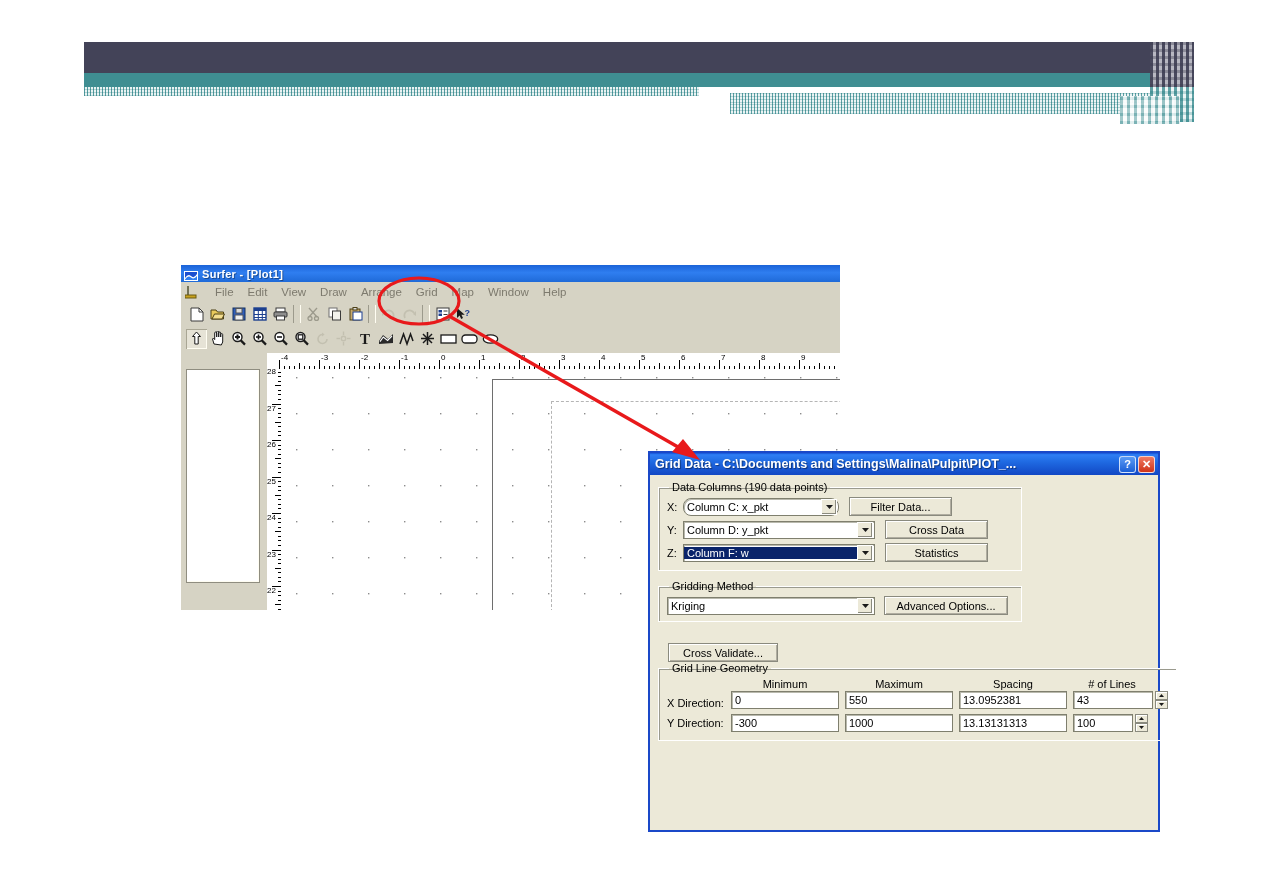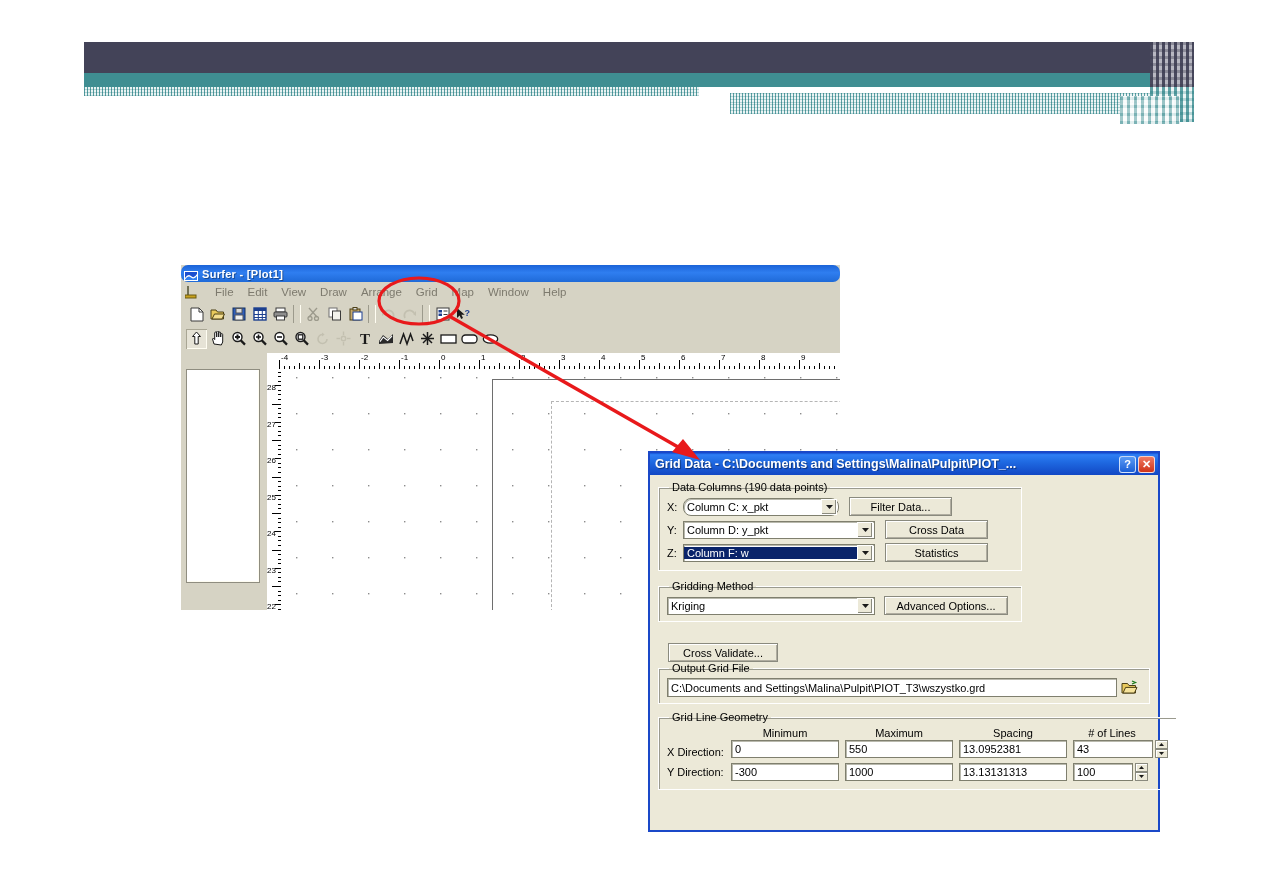--- a/index.html
+++ b/index.html
@@ -70,21 +70,21 @@
 
   
   #surfer-window {
     position: absolute; left: 181px; top: 265px; width: 659px; height: 345px;
     background: #d6d3c4;
     overflow: hidden;
   }
   #surfer-titlebar {
     height: 17px;
     background: linear-gradient(180deg, #1b63d8 0%, #2f7ef0 45%, #1f6ad8 100%);
-    display: flex; align-items: center; padding-left: 3px; border-radius: 7px;
+    display: flex; align-items: center; padding-left: 3px;
   }
   .title-icon { width: 14px; height: 12px; margin-right: 4px; position: relative; }
   #surfer-title {
     color: #ffffff; font-size: 11px; font-weight: bold;
     font-family: "Liberation Sans", sans-serif; letter-spacing: .3px;
     text-shadow: 1px 1px 0 rgba(0,0,0,.35);
   }
   #surfer-menubar {
     height: 20px; background: #d6d3c4; display: flex; align-items: center;
     padding-left: 4px;
@@ -137,21 +137,21 @@
     border: 1px dashed #b5b5b5; border-right: none; border-bottom: none;
   }
   .rtick { position: absolute; bottom: 0; width: 1px; background: #000; }
   .rlabel {
     position: absolute; font-size: 8px; color: #000; top: 0px;
     font-family: "Liberation Sans", sans-serif; line-height: 9px;
   }
   .vtick { position: absolute; right: 0; height: 1px; background: #000; }
   .vlabel {
     position: absolute; font-size: 8px; color: #000; left: 0px;
-    font-family: "Liberation Sans", sans-serif; line-height: 8px; margin-top: 16px;
+    font-family: "Liberation Sans", sans-serif; line-height: 8px;
   }
 
   
   #annotation-layer { position: absolute; left: 0; top: 0; width: 1263px; height: 893px; pointer-events: none; }
 
   
   #grid-data-dialog {
     position: absolute; left: 648px; top: 451px; width: 512px; height: 381px;
     background: #ece9d8; border: 2px solid #1a48c8;
     box-sizing: border-box;
@@ -866,33 +866,20 @@
             </span>
           </span>
           <span class="btn" style="width:124px; height:19px; margin-left:9px;">Advanced Options...</span>
         </div>
       </fieldset>
       <div style="width:124px; padding-left:10px; box-sizing:border-box;">
         <div class="btn" style="width:110px; height:19px; margin-top:14px;">Cross Validate...</div>
       </div>
     </div>
 
-    <fieldset class="group" style="width:100%; box-sizing:border-box; padding-bottom:6px;">
-      <legend>Output Grid File</legend>
-      <div style="display:flex; align-items:center;">
-        <span class="txtfield" style="flex:1; height:19px;">C:\Documents and Settings\Malina\Pulpit\PIOT_T3\wszystko.grd</span>
-        <span style="width:24px; display:flex; align-items:center; justify-content:center;">
-          <svg width="17" height="15" viewBox="0 0 17 15">
-              <path d="M1 3.5 h5.5 l1.5 2 h6.5 v7.5 h-13.5 z" fill="#e8c95c" stroke="#4d4017"></path>
-              <path d="M2 13 l2.6-5.6 h11.4 l-2.6 5.6 z" fill="#f6e39b" stroke="#4d4017"></path>
-              <path d="M11 1 l3.5 1.5 l-3.5 1.5" fill="none" stroke="#1a7a1a" stroke-width="1.3"></path>
-            </svg>
-        </span>
-      </div>
-    </fieldset>
 
     <fieldset class="group" style="width:100%; box-sizing:border-box; padding-bottom:8px;">
       <legend>Grid Line Geometry</legend>
 
       <div style="display:flex; align-items:center; margin-bottom:1px;">
         <span style="width:64px;"></span>
         <span class="geo-head" style="width:108px;">Minimum</span>
         <span class="geo-head" style="width:108px; margin-left:6px;">Maximum</span>
         <span class="geo-head" style="width:108px; margin-left:6px;">Spacing</span>
         <span class="geo-head" style="width:78px; margin-left:6px;"># of Lines</span>

